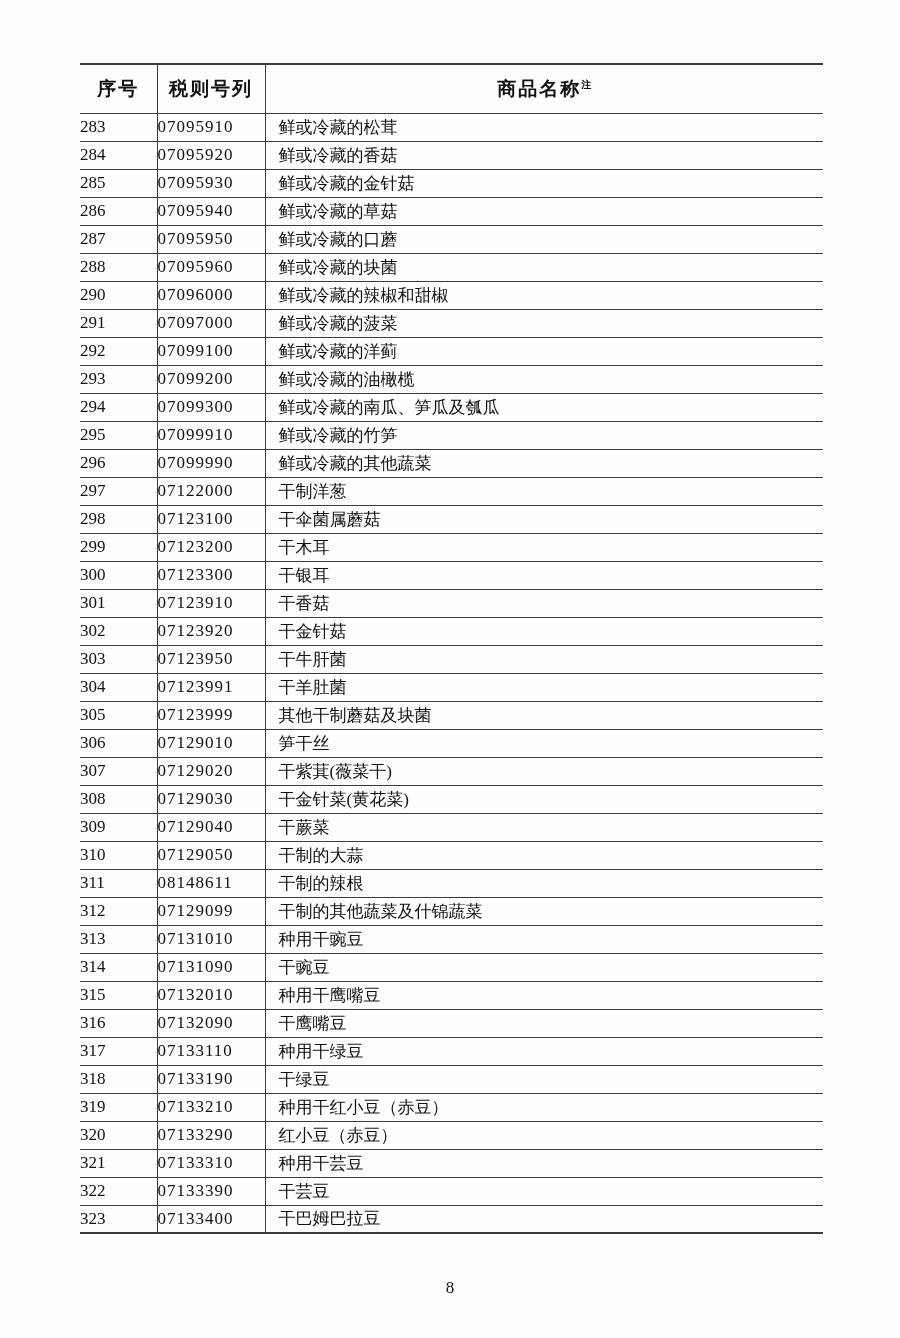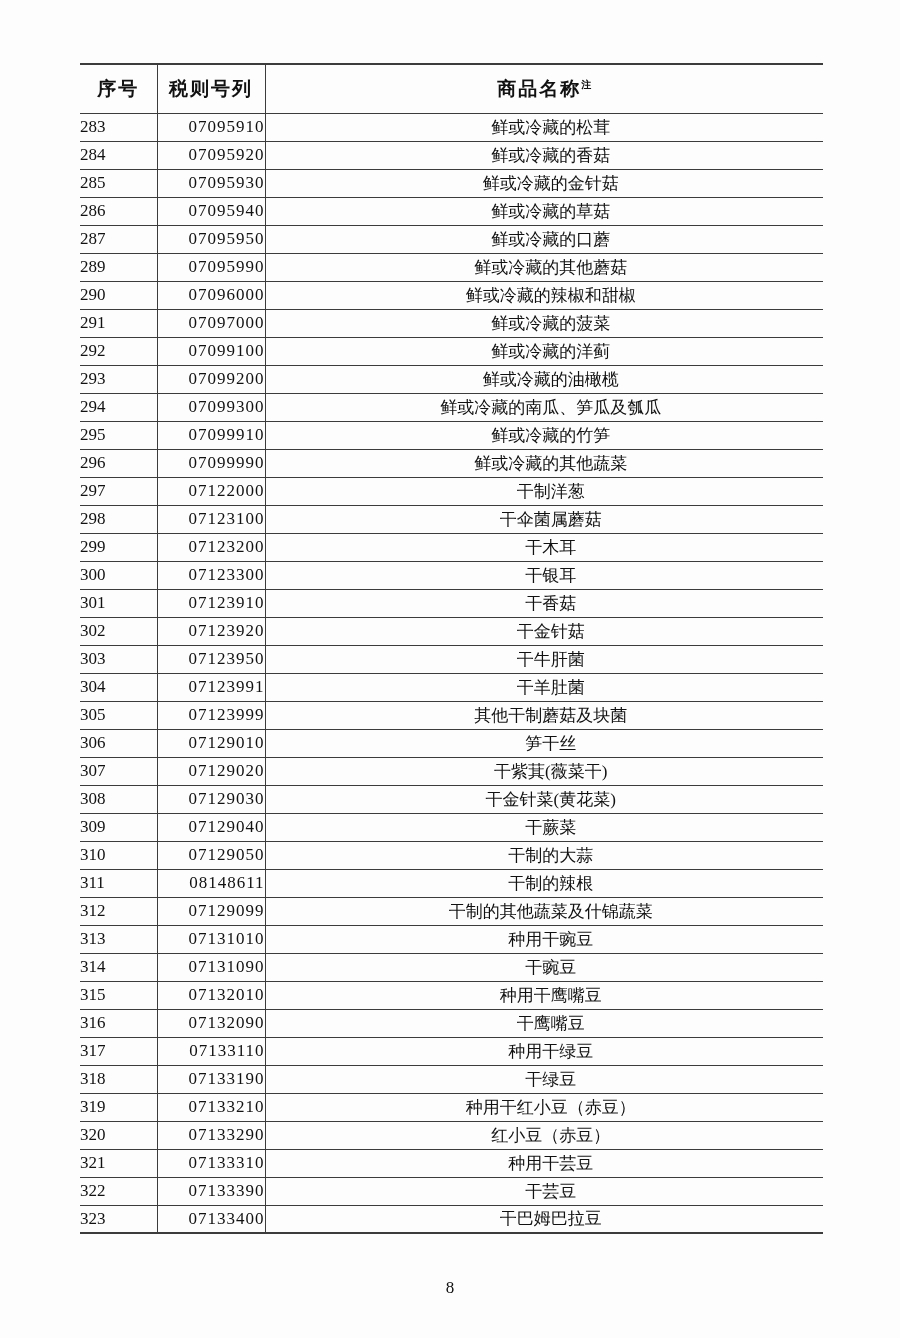--- a/index.html
+++ b/index.html
@@ -31,22 +31,22 @@
   table.tariff th, table.tariff td {
     border-bottom: 1px solid #3c3c3c;
     font-weight: normal;
     vertical-align: middle;
     overflow: hidden;
     white-space: nowrap;
   }
   table.tariff th { height: 49px; font-size: 19px; font-weight: bold; text-align: center; letter-spacing: 2px; }
   table.tariff td { height: 28px; font-size: 17px; }
   .cell-seq  { text-align: left; border-right: 1px solid #3c3c3c; }
-  .cell-code { text-align: right; border-right: 1px solid #3c3c3c; letter-spacing: 1px; }
-  .cell-name { text-align: center; padding-left: 13px; }
+  .cell-code { text-align: left; border-right: 1px solid #3c3c3c; letter-spacing: 1px; }
+  .cell-name { text-align: left; padding-left: 13px; }
   th.cell-name { padding-left: 0; text-align: center; }
   sup.note {
     font-size: 10px;
     font-weight: bold;
     letter-spacing: 0;
     vertical-align: super;
     line-height: 0;
   }
   .page-number {
     position: absolute;
@@ -96,23 +96,23 @@
     <td class="cell-seq">286</td>
     <td class="cell-code">07095940</td>
     <td class="cell-name">鲜或冷藏的草菇</td>
   </tr>
         <tr>
     <td class="cell-seq">287</td>
     <td class="cell-code">07095950</td>
     <td class="cell-name">鲜或冷藏的口蘑</td>
   </tr>
         <tr>
-    <td class="cell-seq">289</td>
-    <td class="cell-code">07095990</td>
-    <td class="cell-name">鲜或冷藏的其他蘑菇</td>
+    <td class="cell-seq">288</td>
+    <td class="cell-code">07095960</td>
+    <td class="cell-name">鲜或冷藏的块菌</td>
   </tr>
         <tr>
     <td class="cell-seq">290</td>
     <td class="cell-code">07096000</td>
     <td class="cell-name">鲜或冷藏的辣椒和甜椒</td>
   </tr>
         <tr>
     <td class="cell-seq">291</td>
     <td class="cell-code">07097000</td>
     <td class="cell-name">鲜或冷藏的菠菜</td>

